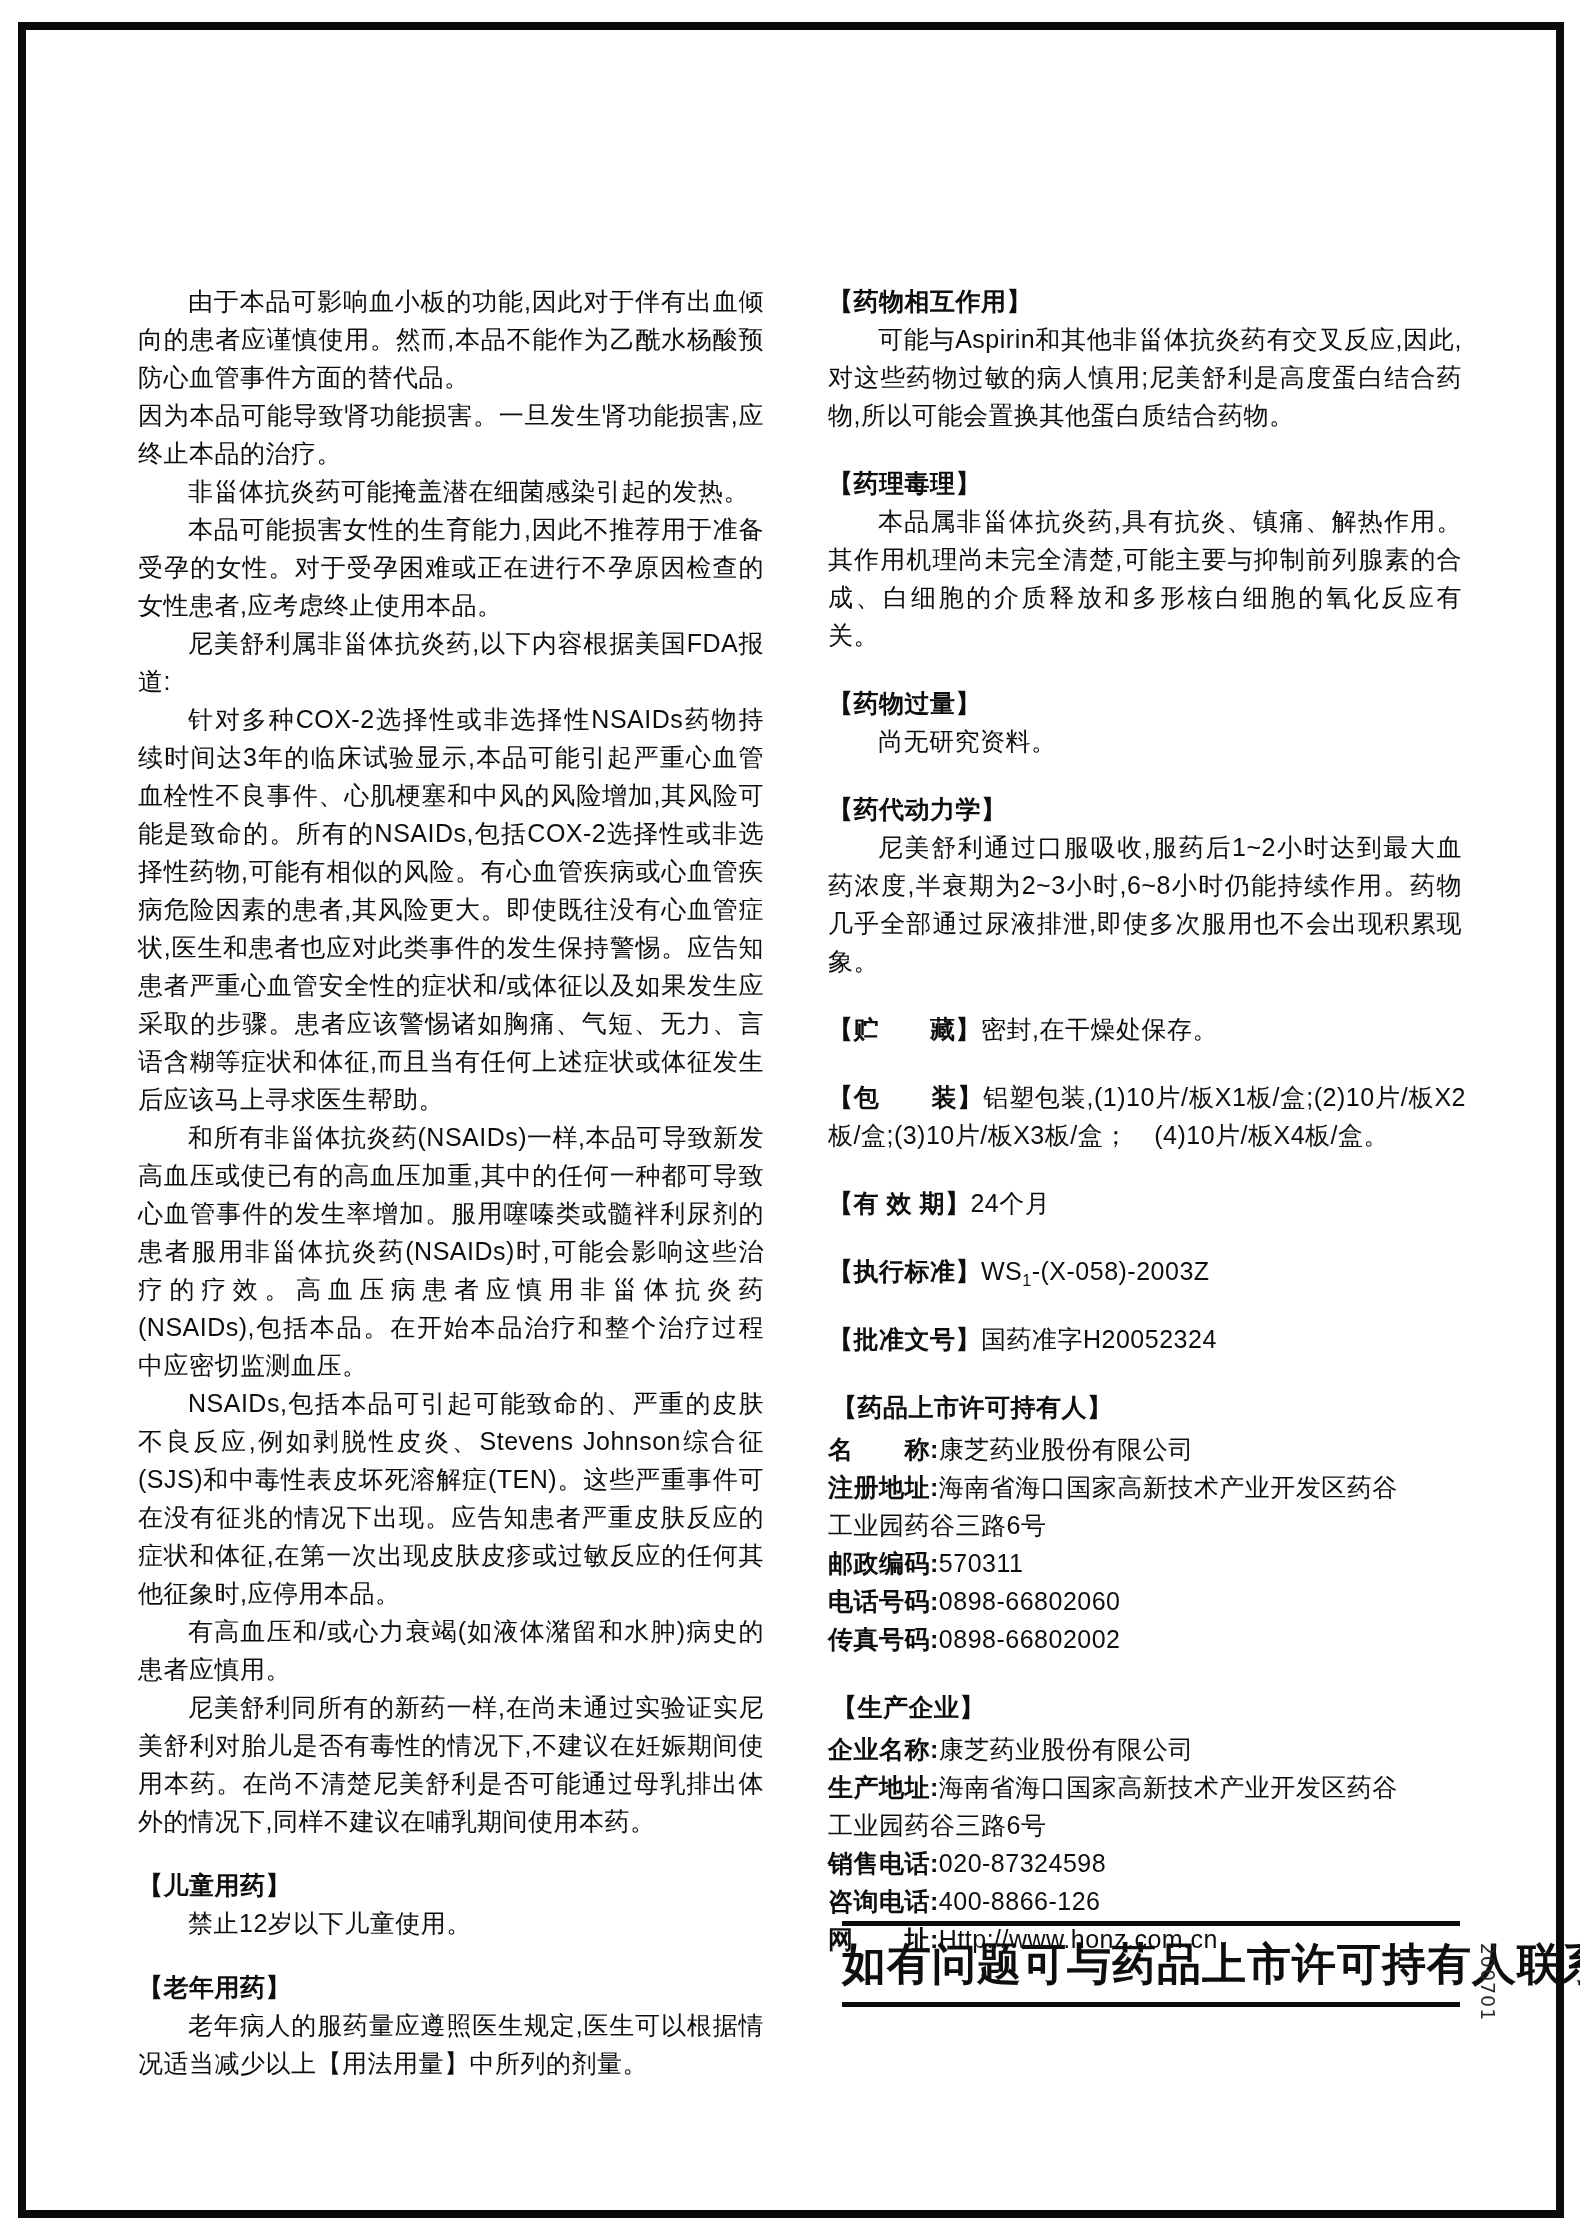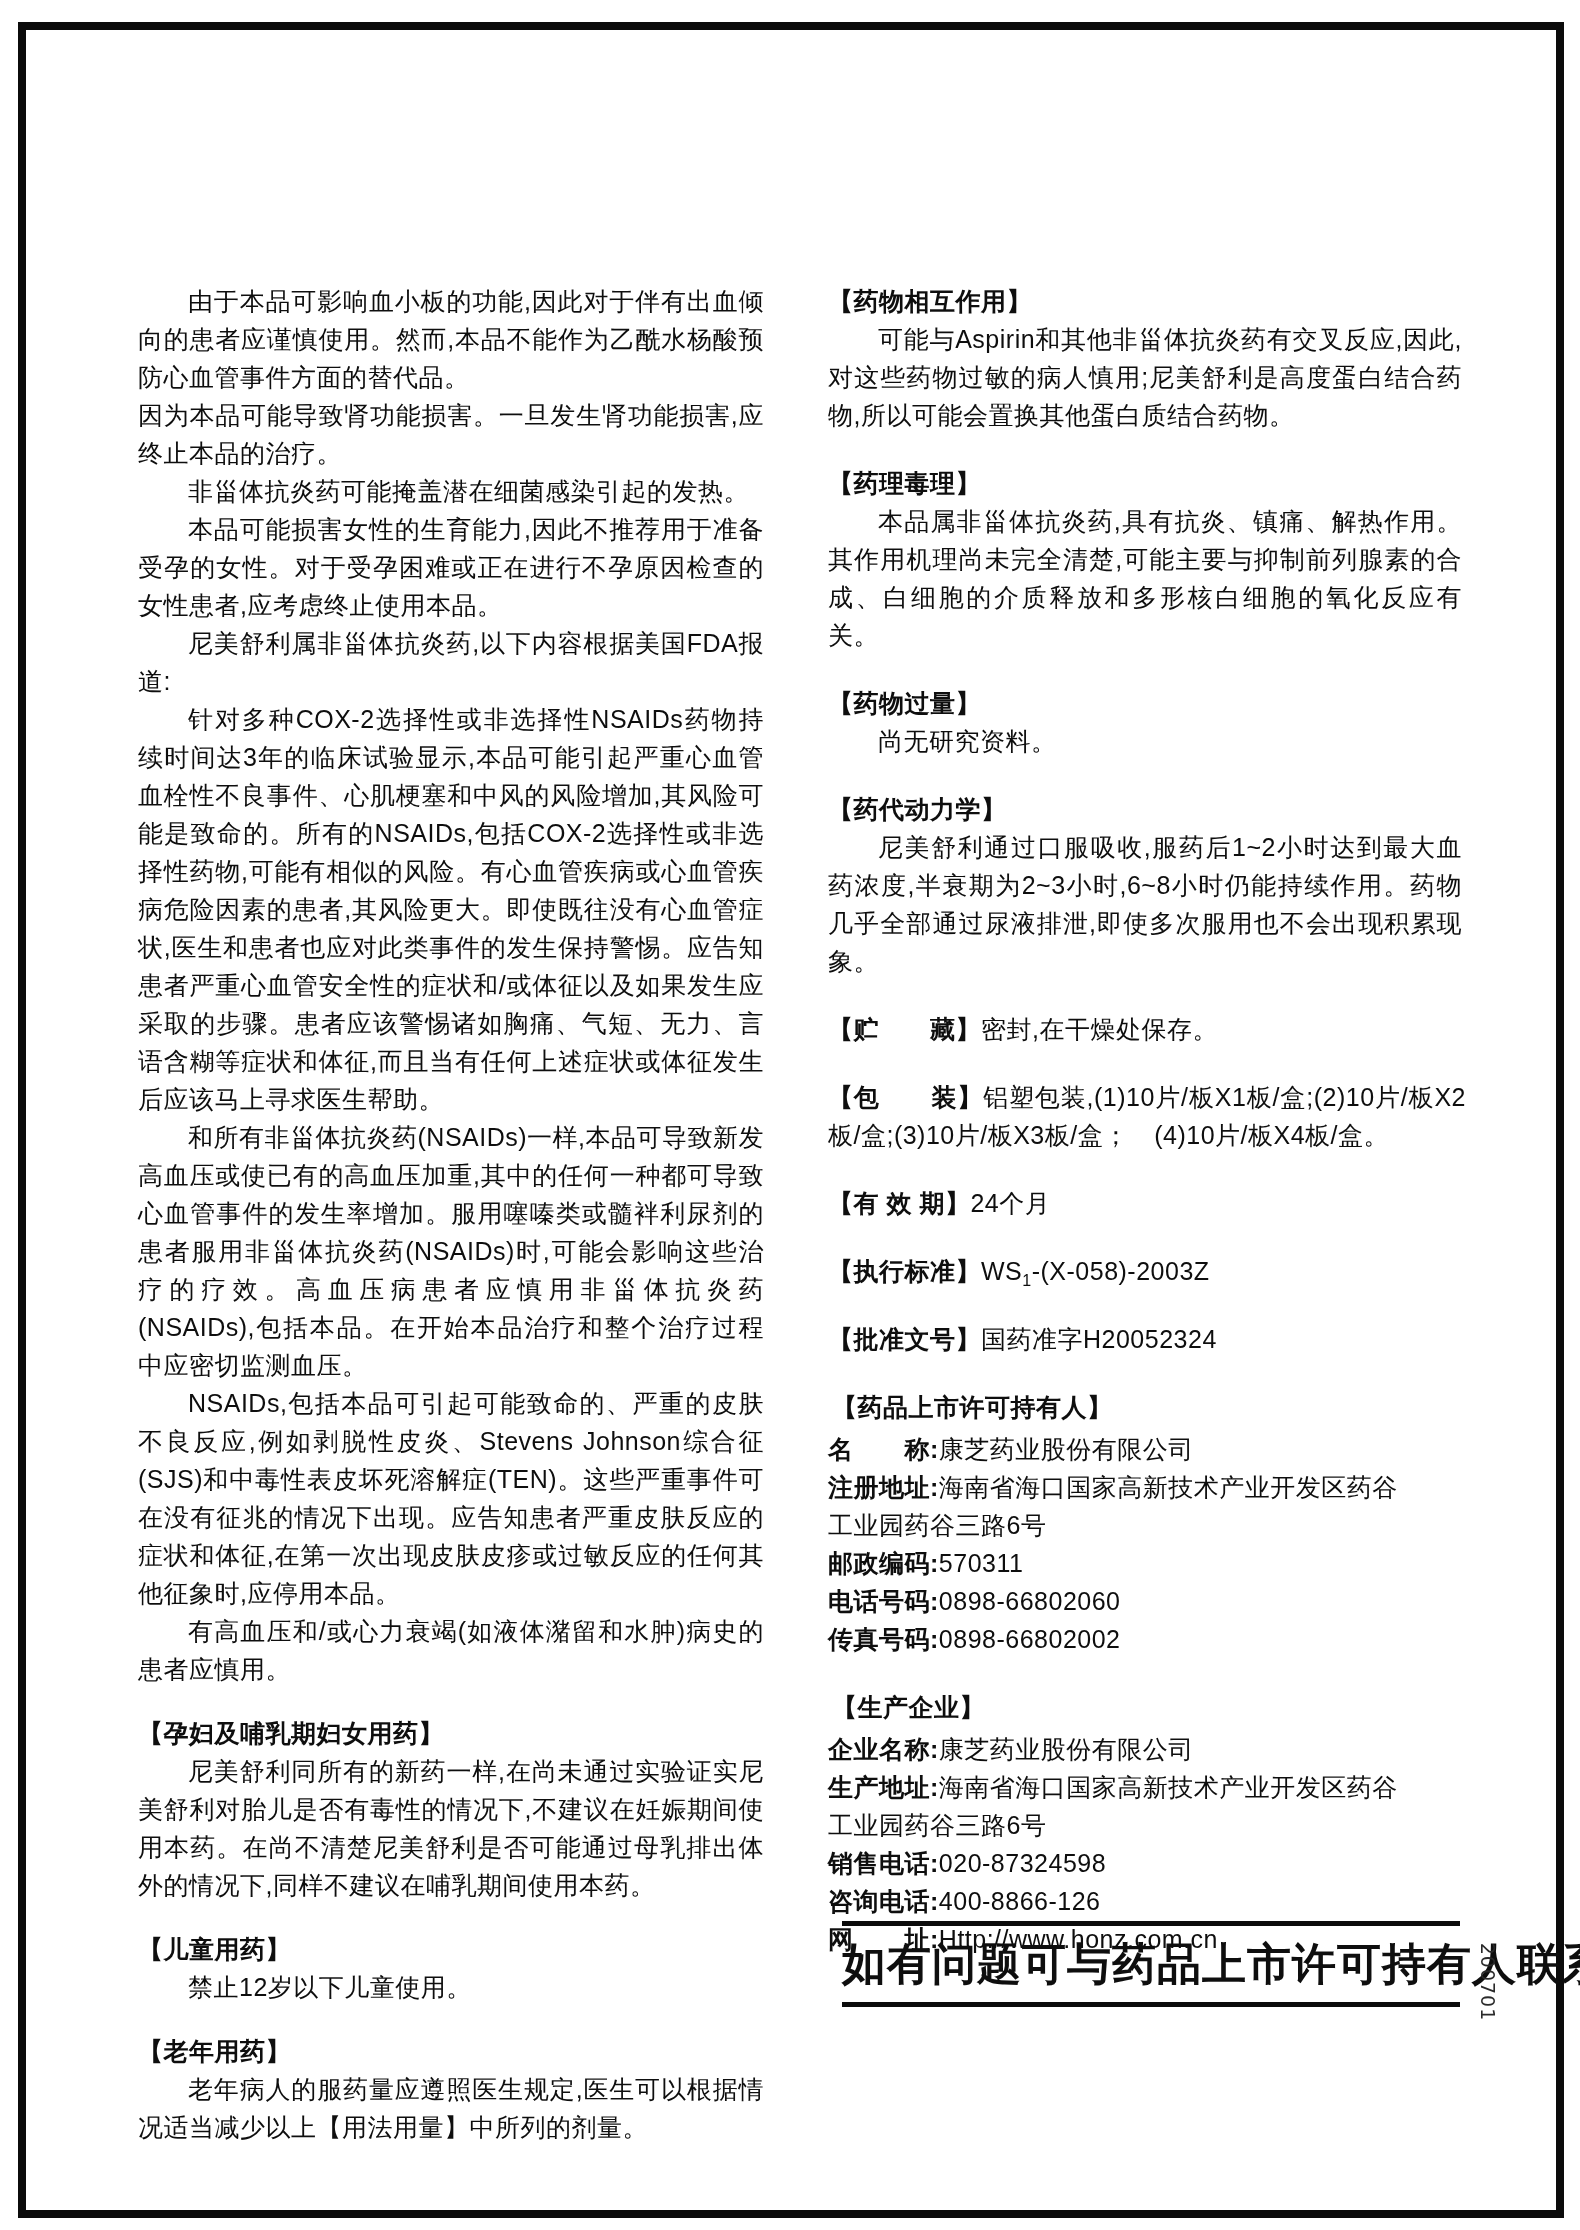--- a/index.html
+++ b/index.html
@@ -54,21 +54,20 @@
 <div class="col col-left">
   <div class="p">由于本品可影响血小板的功能,因此对于伴有出血倾向的患者应谨慎使用。然而,本品不能作为乙酰水杨酸预防心血管事件方面的替代品。</div>
   <div class="p p0">因为本品可能导致肾功能损害。一旦发生肾功能损害,应终止本品的治疗。</div>
   <div class="p">非甾体抗炎药可能掩盖潜在细菌感染引起的发热。</div>
   <div class="p">本品可能损害女性的生育能力,因此不推荐用于准备受孕的女性。对于受孕困难或正在进行不孕原因检查的女性患者,应考虑终止使用本品。</div>
   <div class="p">尼美舒利属非甾体抗炎药,以下内容根据美国FDA报道:</div>
   <div class="p">针对多种COX-2选择性或非选择性NSAIDs药物持续时间达3年的临床试验显示,本品可能引起严重心血管血栓性不良事件、心肌梗塞和中风的风险增加,其风险可能是致命的。所有的NSAIDs,包括COX-2选择性或非选择性药物,可能有相似的风险。有心血管疾病或心血管疾病危险因素的患者,其风险更大。即使既往没有心血管症状,医生和患者也应对此类事件的发生保持警惕。应告知患者严重心血管安全性的症状和/或体征以及如果发生应采取的步骤。患者应该警惕诸如胸痛、气短、无力、言语含糊等症状和体征,而且当有任何上述症状或体征发生后应该马上寻求医生帮助。</div>
   <div class="p">和所有非甾体抗炎药(NSAIDs)一样,本品可导致新发高血压或使已有的高血压加重,其中的任何一种都可导致心血管事件的发生率增加。服用噻嗪类或髓袢利尿剂的患者服用非甾体抗炎药(NSAIDs)时,可能会影响这些治疗的疗效。高血压病患者应慎用非甾体抗炎药(NSAIDs),包括本品。在开始本品治疗和整个治疗过程中应密切监测血压。</div>
   <div class="p">NSAIDs,包括本品可引起可能致命的、严重的皮肤不良反应,例如剥脱性皮炎、Stevens Johnson综合征(SJS)和中毒性表皮坏死溶解症(TEN)。这些严重事件可在没有征兆的情况下出现。应告知患者严重皮肤反应的症状和体征,在第一次出现皮肤皮疹或过敏反应的任何其他征象时,应停用本品。</div>
   <div class="p">有高血压和/或心力衰竭(如液体潴留和水肿)病史的患者应慎用。</div>
-  <div class="h">【孕妇及哺乳期妇女用药】</div>
   <div class="p">尼美舒利同所有的新药一样,在尚未通过实验证实尼美舒利对胎儿是否有毒性的情况下,不建议在妊娠期间使用本药。在尚不清楚尼美舒利是否可能通过母乳排出体外的情况下,同样不建议在哺乳期间使用本药。</div>
   <div class="h">【儿童用药】</div>
   <div class="p">禁止12岁以下儿童使用。</div>
   <div class="h">【老年用药】</div>
   <div class="p">老年病人的服药量应遵照医生规定,医生可以根据情况适当减少以上【用法用量】中所列的剂量。</div>
 </div>
 
 <div class="col col-right">
 
   <div class="sec">

